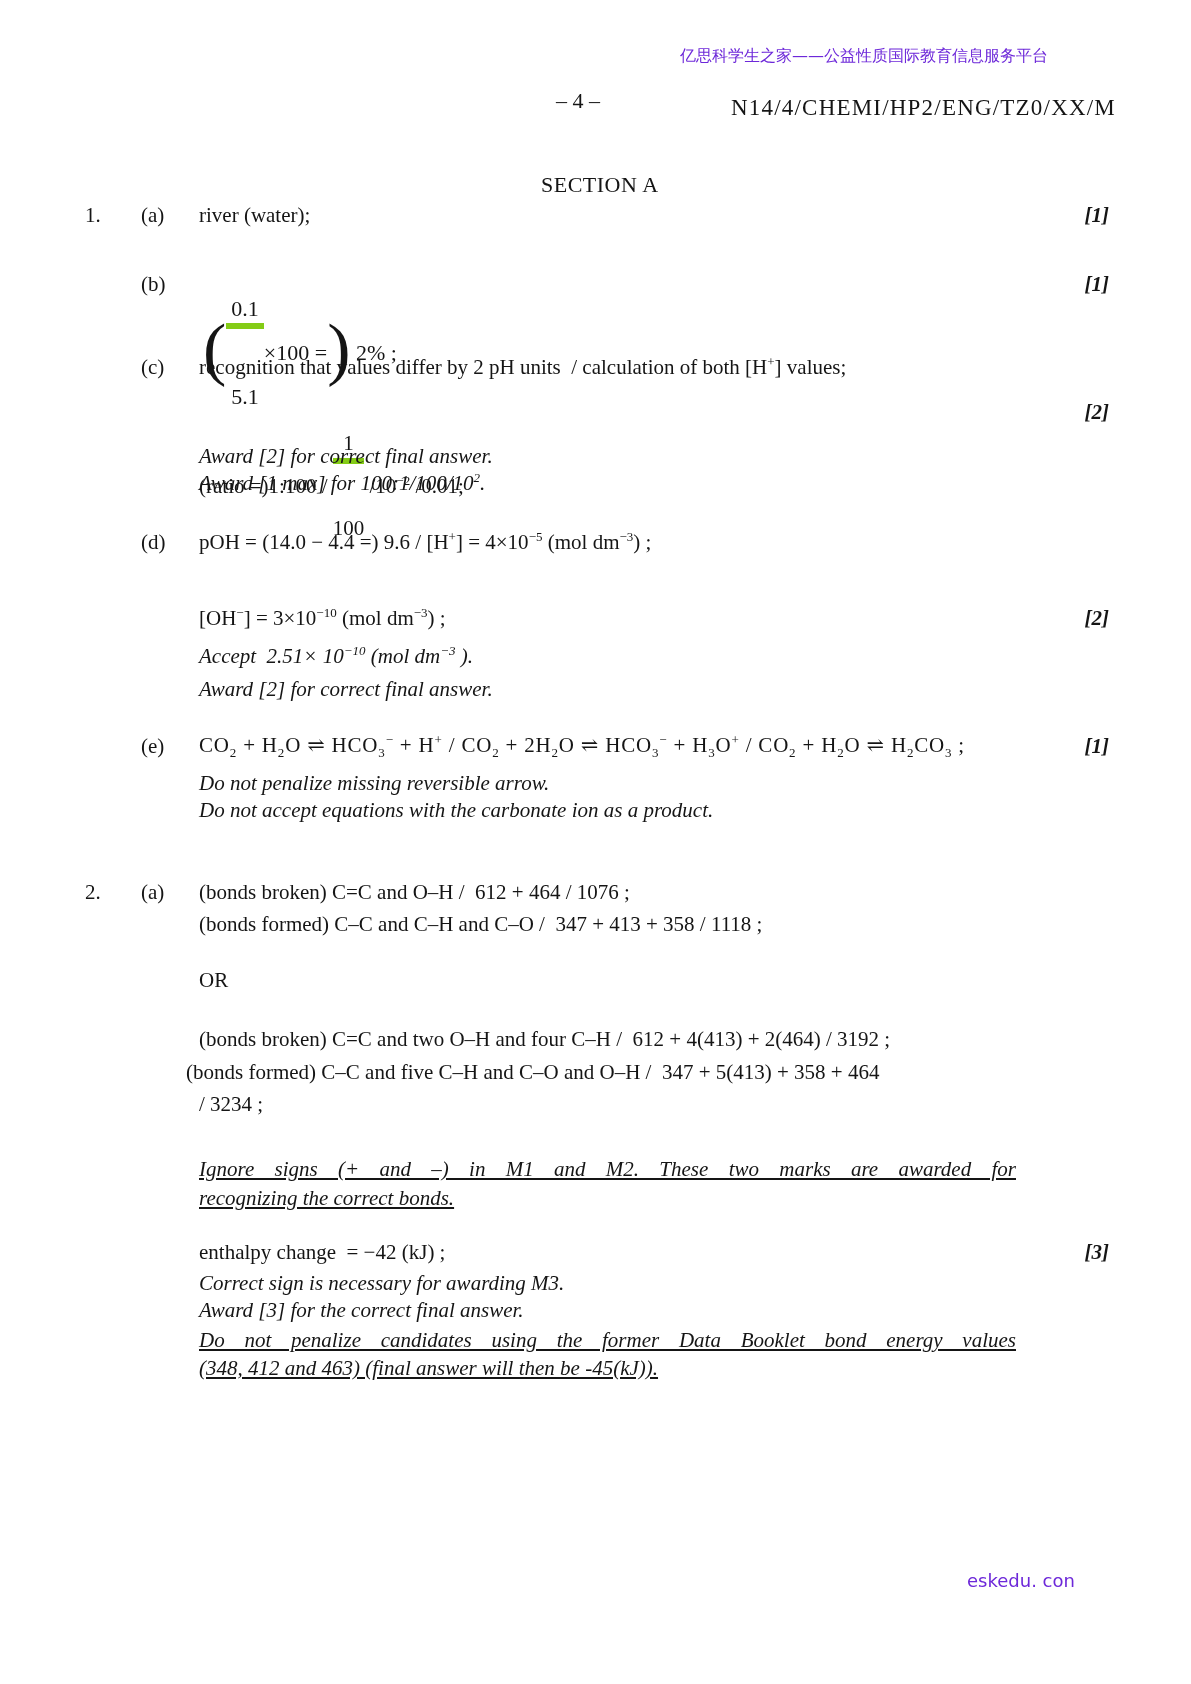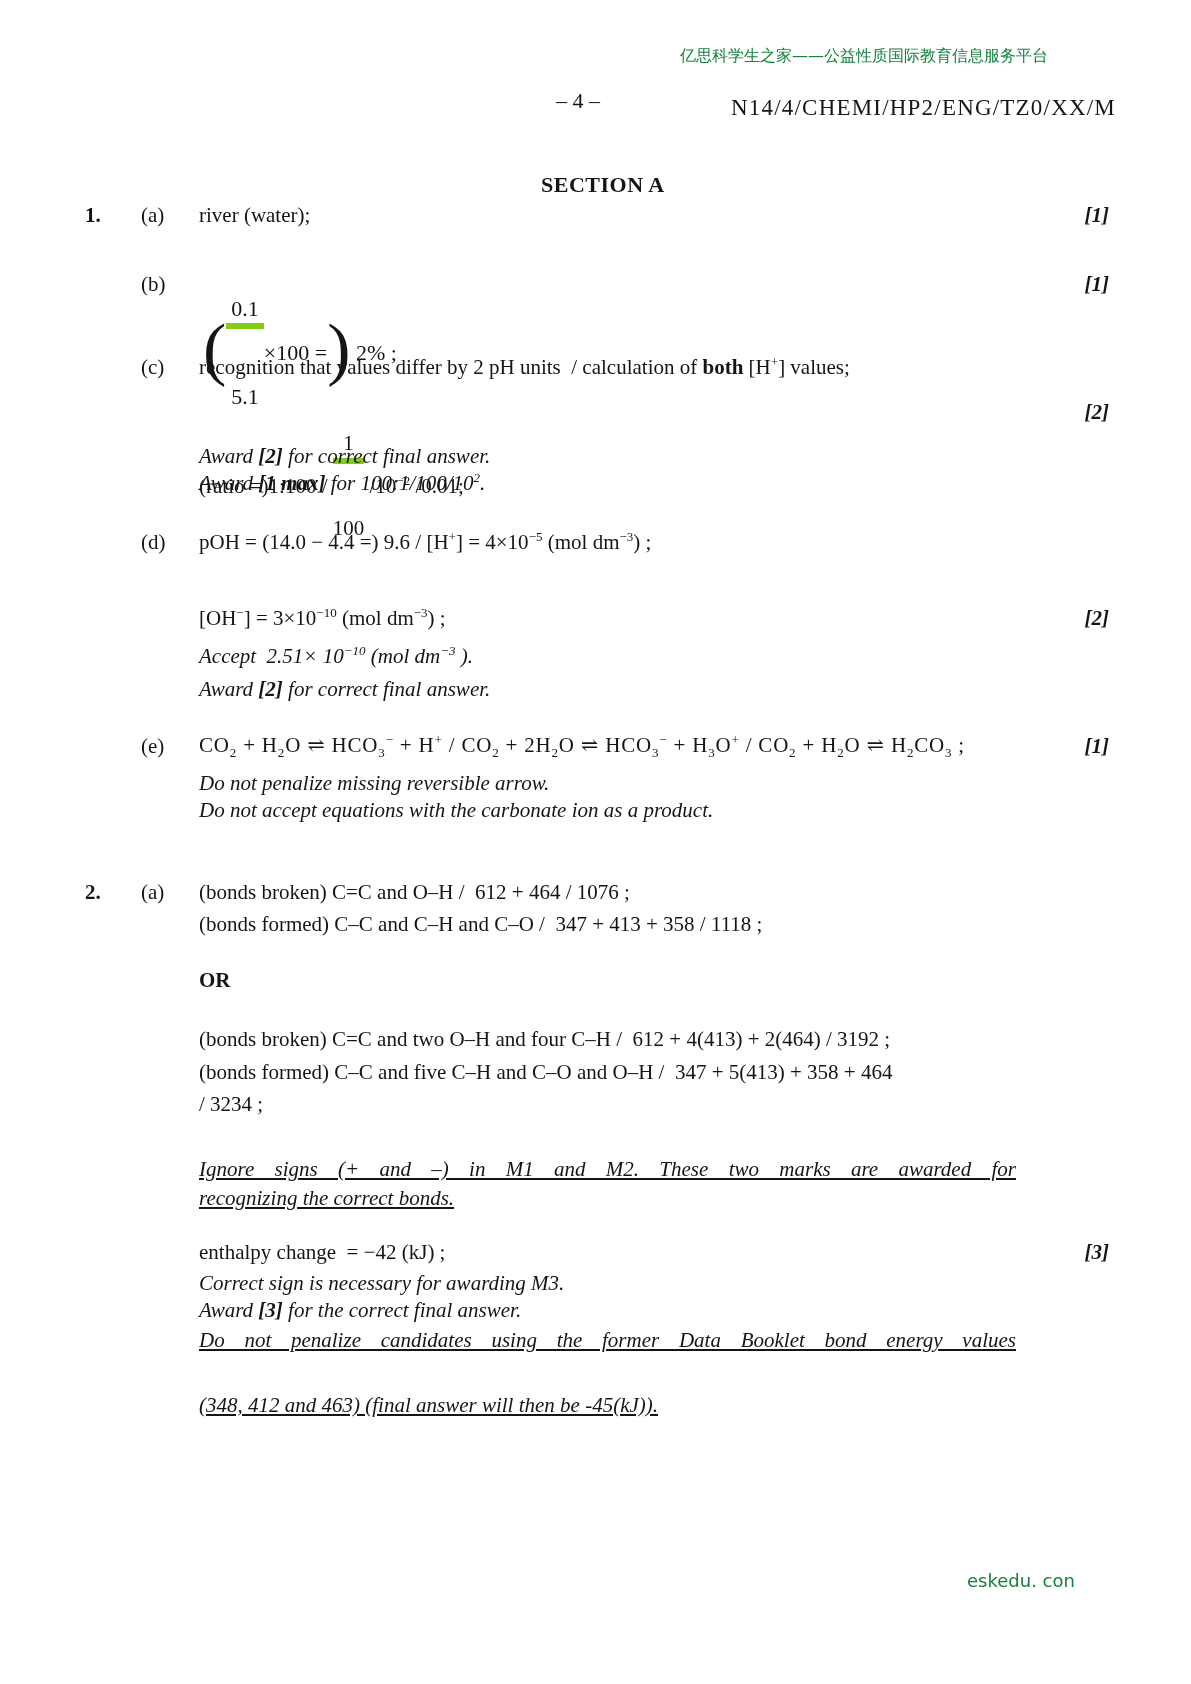--- a/index.html
+++ b/index.html
@@ -4,25 +4,25 @@
 <title>Markscheme page</title>
 <style>
   html,body { margin:0; padding:0; background:#ffffff; }
   .page {
     position:relative; width:1191px; height:1684px; background:#ffffff;
     font-family:"Liberation Serif","DejaVu Serif",serif;
     font-size:21px; color:#151515; overflow:hidden;
   }
   .l { position:absolute; white-space:pre; line-height:1.22; }
   .i { font-style:italic; }
-  .b { font-weight:bold; }
+  .b { font-weight:normal; }
   .mk { position:absolute; left:1057px; width:52px; text-align:right;
         font-weight:bold; font-style:italic; white-space:pre; }
   sup, sub { font-size:62%; line-height:0; }
-  .gray { color:#15803d; font-family:"DejaVu Sans","Liberation Sans",sans-serif; }
+  .gray { color:#6d28d9; font-family:"DejaVu Sans","Liberation Sans",sans-serif; }
   .fracrow { display:flex; align-items:center; }
   .frac { display:inline-block; text-align:center; }
   .frac .fn { display:block; border-bottom:6px solid #84cc16; padding:0 5px 1px; }
   .frac .fd { display:block; padding-top:1px; }
   .bigp { font-size:70px; font-weight:400; line-height:0; position:relative; top:-4px; }
   .just { white-space:normal; text-align:justify; text-align-last:justify; }
   .para { line-height:29px;text-decoration:underline; }
 </style>
 </head>
 <body>
@@ -79,29 +79,29 @@
   <div class="mk" style="top:734px;">[1]</div>
   <div class="l i" style="left:199px; top:771px;">Do not penalize missing reversible arrow.</div>
   <div class="l i" style="left:199px; top:798px;">Do not accept equations with the carbonate ion as a product.</div>
 
   <div class="l b" style="left:85px; top:880px;">2.</div>
   <div class="l" style="left:141px; top:880px;">(a)</div>
   <div class="l" style="left:199px; top:880px;">(bonds broken) C=C and O–H /  612 + 464 / 1076 ;</div>
   <div class="l" style="left:199px; top:912px;">(bonds formed) C–C and C–H and C–O /  347 + 413 + 358 / 1118 ;</div>
   <div class="l b" style="left:199px; top:968px;">OR</div>
   <div class="l" style="left:199px; top:1027px;">(bonds broken) C=C and two O–H and four C–H /  612 + 4(413) + 2(464) / 3192 ;</div>
-  <div class="l" style="left:199px; top:1060px;">(bonds formed) C–C and five C–H and C–O and O–H /  347 + 5(413) + 358 + 464</div>
+  <div class="l" style="left:186px; top:1060px;">(bonds formed) C–C and five C–H and C–O and O–H /  347 + 5(413) + 358 + 464</div>
   <div class="l" style="left:199px; top:1092px;">/ 3234 ;</div>
 
   <div class="l i just para" style="left:199px; top:1155px; width:817px;">Ignore signs (+ and –) in M1 and M2.  These two marks are awarded for</div>
   <div class="l i para" style="left:199px; top:1184px;">recognizing the correct bonds.</div>
 
   <div class="l" style="left:199px; top:1240px;">enthalpy change  = −42 (kJ) ;</div>
   <div class="mk" style="top:1240px;">[3]</div>
 
   <div class="l i" style="left:199px; top:1271px;">Correct sign is necessary for awarding M3.</div>
   <div class="l i" style="left:199px; top:1298px;"><span>Award </span><span class="b">[3]</span><span> for the correct final answer.</span></div>
   <div class="l i just para" style="left:199px; top:1326px; width:817px;">Do not penalize candidates using the former Data Booklet bond energy values</div>
-  <div class="l i para" style="left:199px; top:1354px;margin-top:37px;">(348, 412 and 463) (final answer will then be -45(kJ)).</div>
+  <div class="l i para" style="left:199px; top:1354px;">(348, 412 and 463) (final answer will then be -45(kJ)).</div>
 
   <div class="l gray" style="left:967px; top:1570px; font-size:18px;">eskedu. con</div>
 
 </div>
 
 </body></html>

